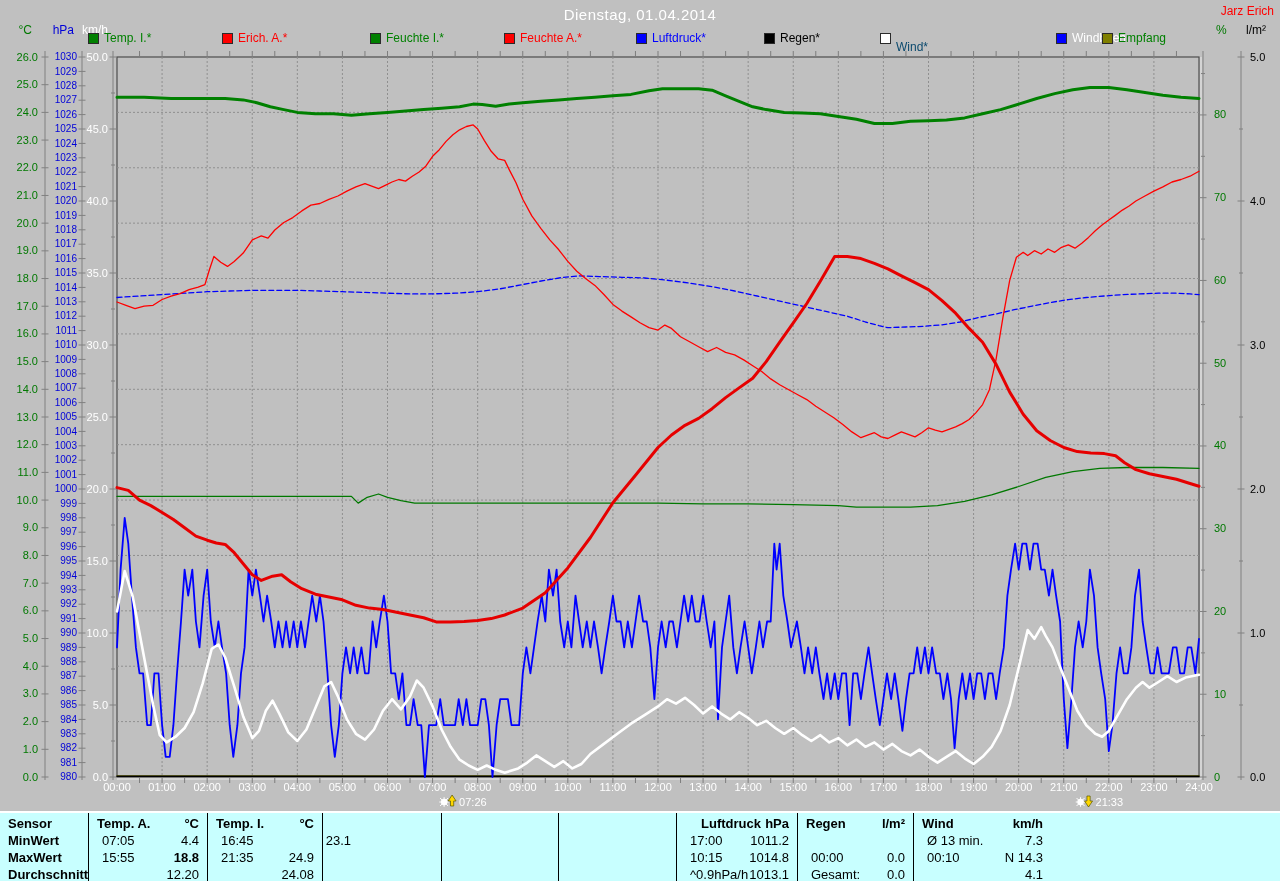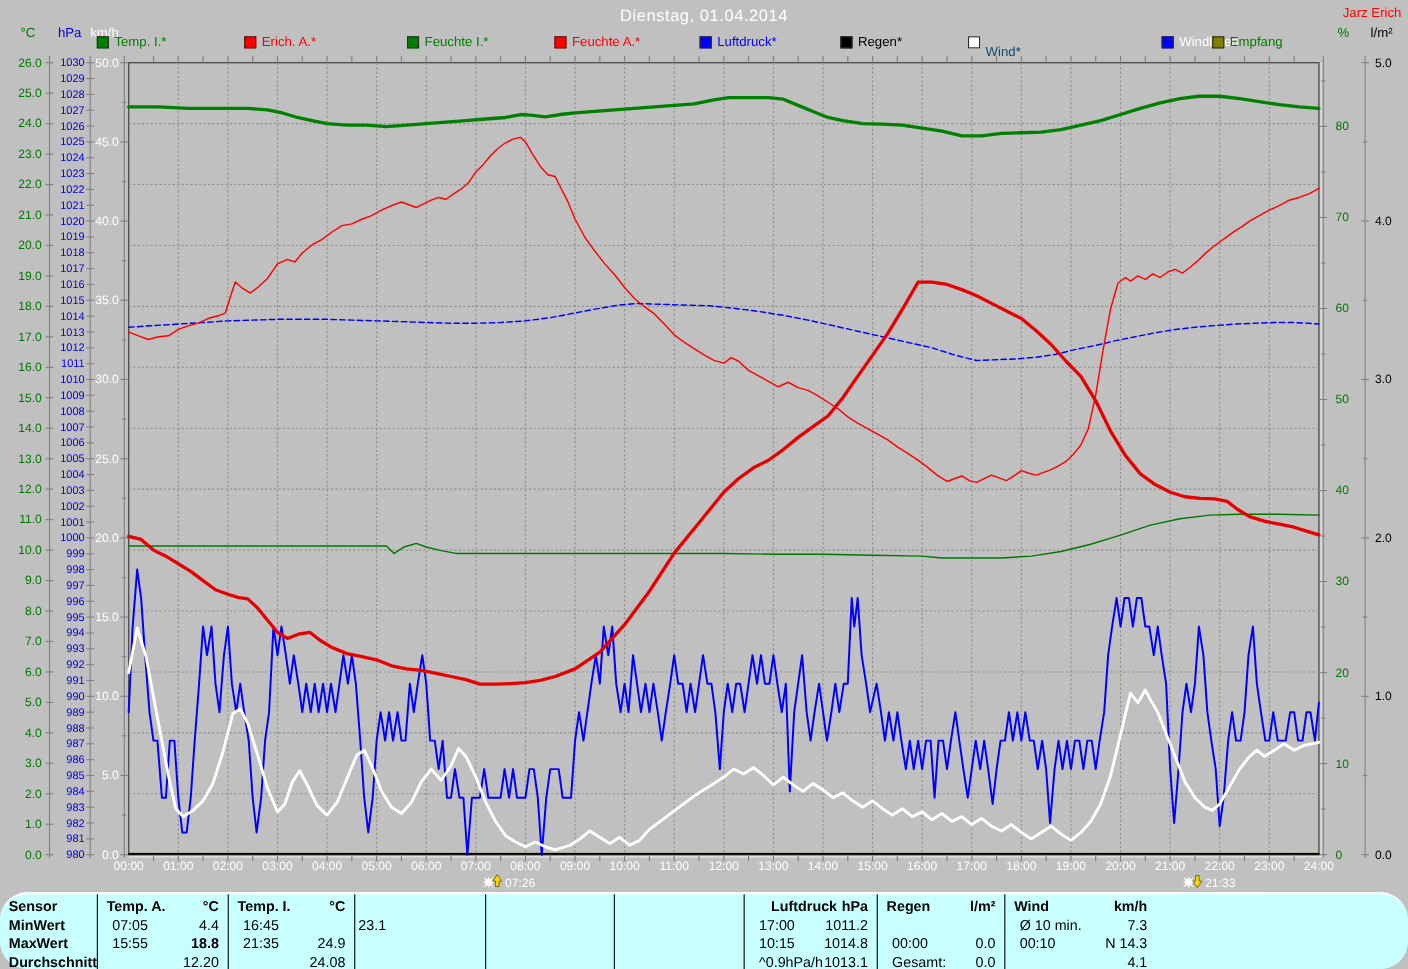--- a/index.html
+++ b/index.html
@@ -7,21 +7,21 @@
   #stage{position:relative;width:1280px;height:881px;background:#c0c0c0;}
   .title{position:absolute;top:6px;left:0;width:1280px;text-align:center;color:#ffffff;
     font-size:15px;letter-spacing:0.5px;}
   .station{position:absolute;top:4px;right:6px;color:#ff0000;font-size:12px;}
   #legend{position:absolute;top:31px;left:0;width:1280px;height:16px;}
   .leg-item{position:absolute;top:0;height:14px;display:flex;align-items:center;font-size:12px;white-space:nowrap;}
   .leg-swatch{display:inline-block;width:9px;height:9px;margin-right:5px;border:1px solid #2a2a2a;}
   #chart-svg{position:absolute;top:0;left:0;}
   svg text{font-family:"Liberation Sans",sans-serif;}
   #table{position:absolute;left:0;top:811px;width:1280px;height:70px;border-top:2px solid #ffffff;
-    box-sizing:border-box;font-size:13px;color:#000;border-radius:25px;}
+    box-sizing:border-box;font-size:13px;color:#000;}
   .tdiv{position:absolute;top:0;width:1px;height:68px;background:#000;}
   .tcell{position:absolute;white-space:nowrap;line-height:16px;}
   .bold{font-weight:bold;}
   .tright{text-align:right;}
 </style>
 </head>
 <body>
 
 <div id="stage">
   <div class="title">Dienstag, 01.04.2014</div>
@@ -554,19 +554,19 @@
       <div class="tdiv" style="left: 797px;"></div>
       <div class="tcell bold" style="left: 806px; top: 3px;">Regen</div>
       <div class="tcell bold tright" style="left: 797px; top: 3px; width: 108px;">l/m²</div>
       <div class="tcell" style="left: 811px; top: 37px;">00:00</div>
       <div class="tcell tright" style="left: 797px; top: 37px; width: 108px;">0.0</div>
       <div class="tcell" style="left: 811px; top: 54px;">Gesamt:</div>
       <div class="tcell tright" style="left: 797px; top: 54px; width: 108px;">0.0</div>
       <div class="tdiv" style="left: 913px;"></div>
       <div class="tcell bold" style="left: 922px; top: 3px;">Wind</div>
       <div class="tcell bold tright" style="left: 913px; top: 3px; width: 130px;">km/h</div>
-      <div class="tcell" style="left: 927px; top: 20px;">Ø 10 min.</div>
+      <div class="tcell" style="left: 927px; top: 20px;">Ø 13 min.</div>
       <div class="tcell tright" style="left: 913px; top: 20px; width: 130px;">7.3</div>
       <div class="tcell" style="left: 927px; top: 37px;">00:10</div>
       <div class="tcell tright" style="left: 913px; top: 37px; width: 130px;">N 14.3</div>
       <div class="tcell tright" style="left: 913px; top: 54px; width: 130px;">4.1</div>
     </div>
 </div>
 
 </body></html>

